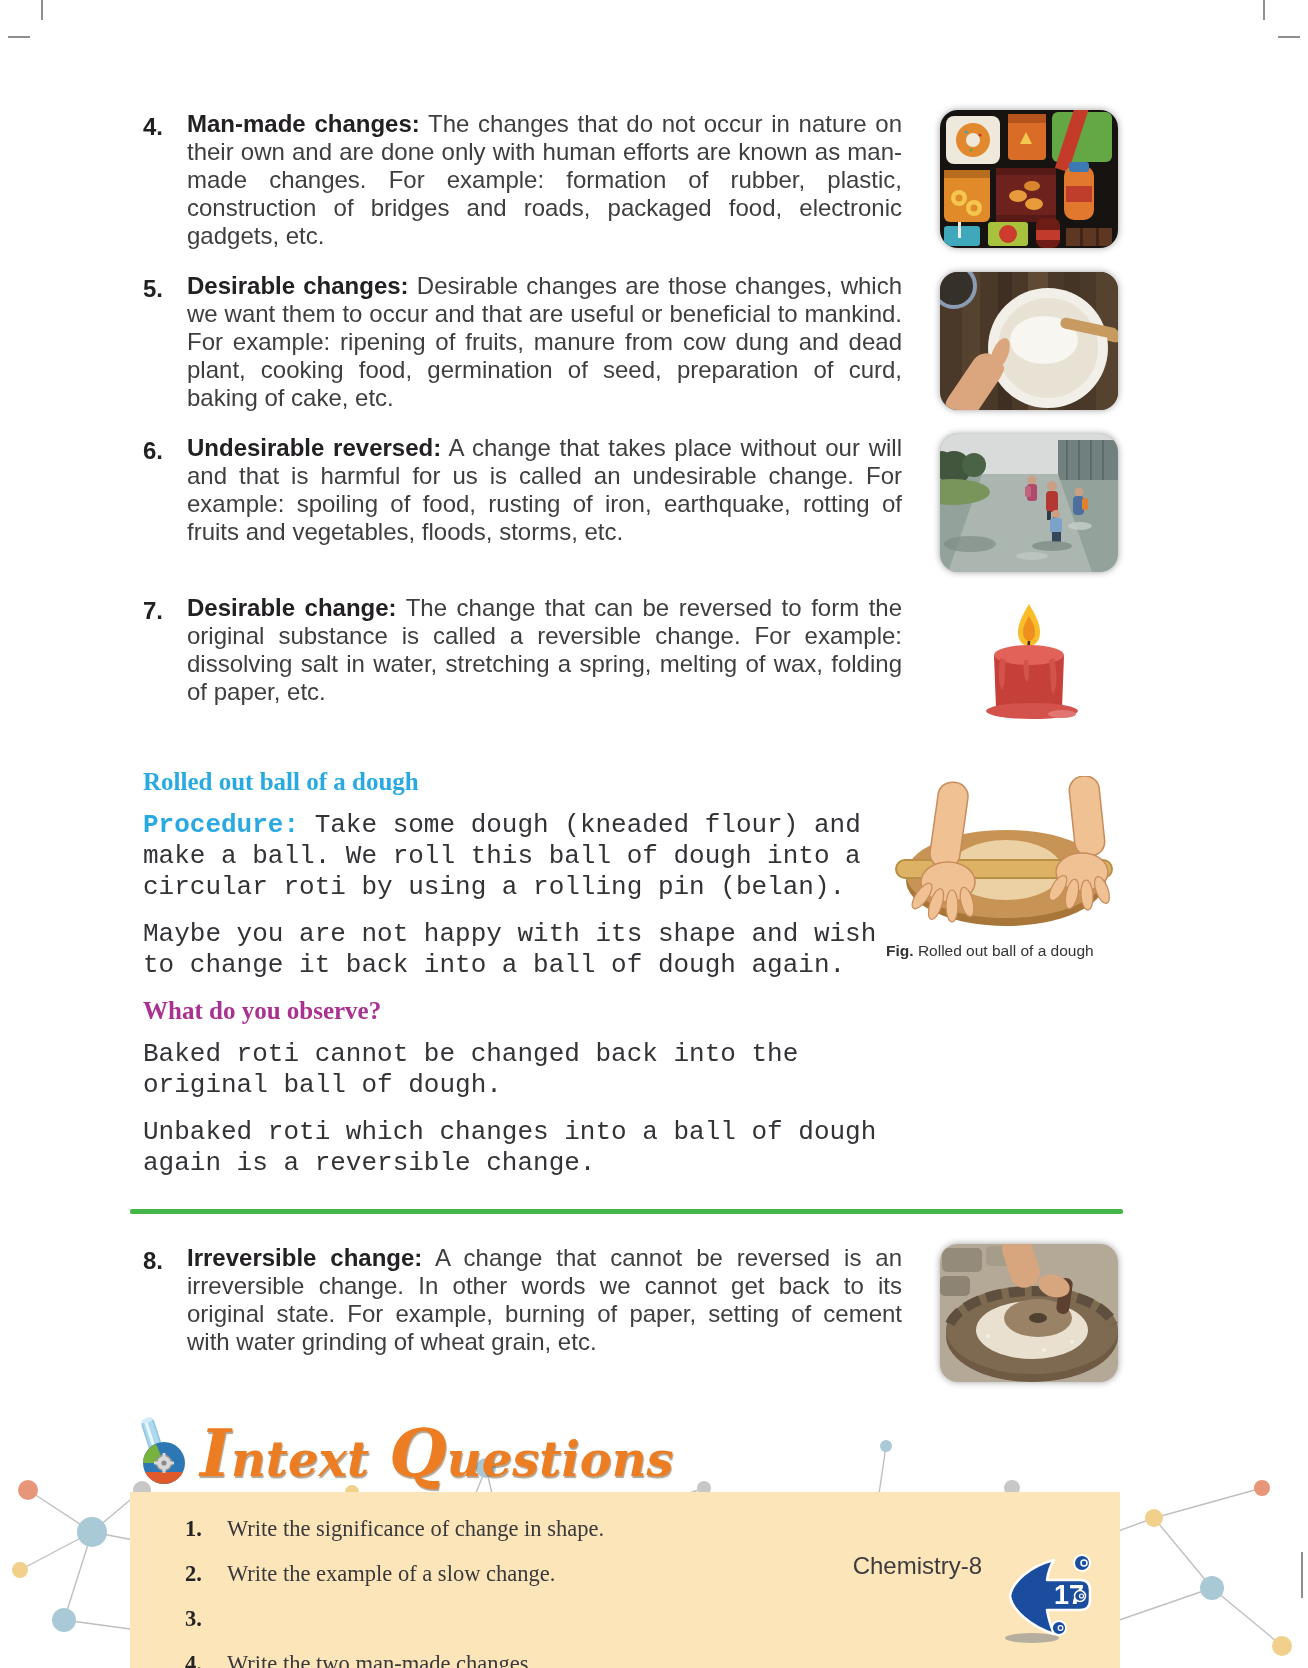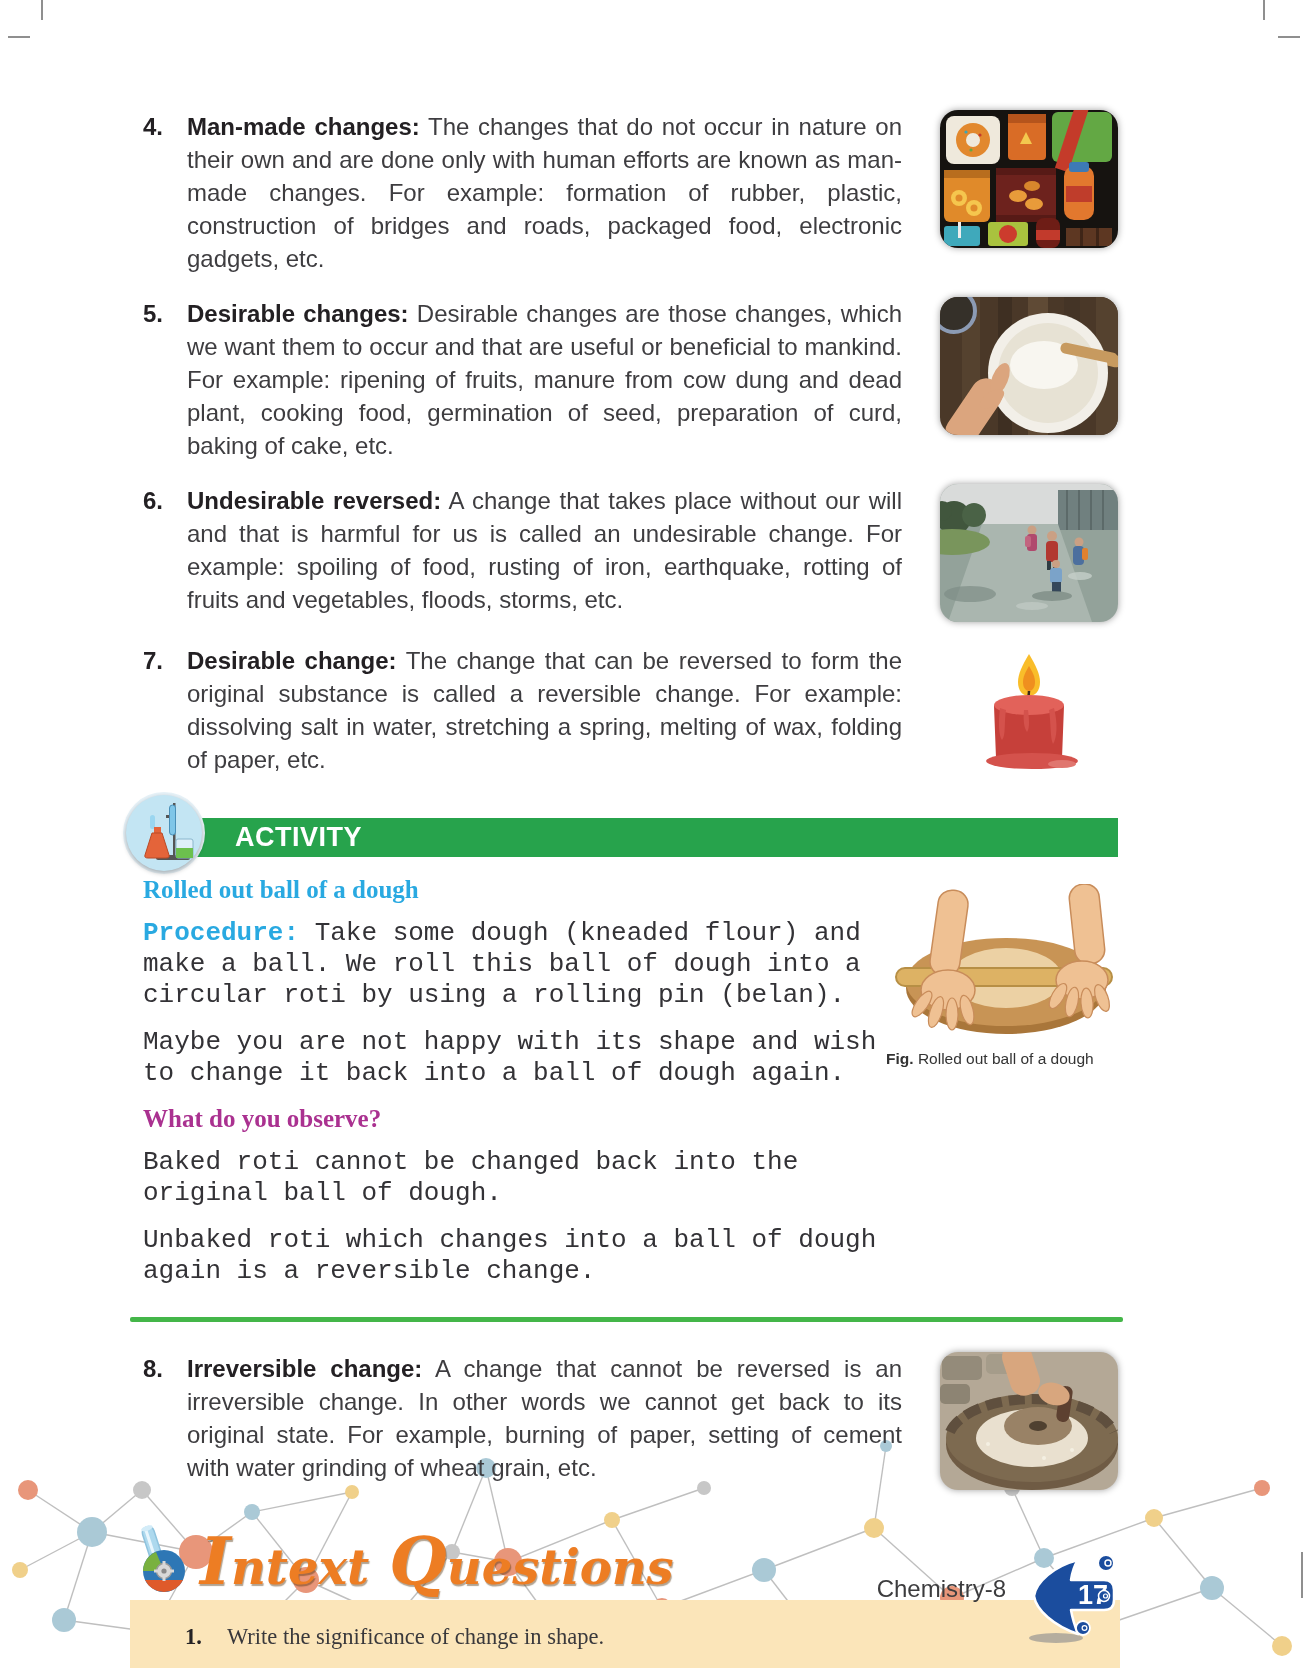--- a/index.html
+++ b/index.html
@@ -6,21 +6,21 @@
   .page {
     position:relative; width:1308px; height:1668px; background:#ffffff;
     overflow:hidden; font-family:"Liberation Sans", sans-serif; color:#3e3d40;
   }
   
   .crop { position:absolute; background:#8f8f8f; }
   
   .content { position:absolute; left:143px; top:110px; width:975px; z-index:2; }
   .item { display:flex; align-items:flex-start; margin-bottom:22px; }
   .item .num { width:44px; flex:none; font-weight:bold; font-size:24px; line-height:33px; color:#232023; }
-  .item .body { width:715px; flex:none; font-size:24px; line-height:33px; text-align:justify; color:#3e3d40; }
+  .item .body { width:715px; flex:none; font-size:24px; line-height:28px; text-align:justify; color:#3e3d40; }
   .item .lead { font-weight:bold; color:#232023; }
   .item .figure { margin-left:auto; width:178px; flex:none; }
   .photo { width:178px; height:138px; border-radius:18px; overflow:hidden; box-shadow:0 0 7px rgba(0,0,0,.38); background:#ddd; }
   .photo svg { display:block; }
   .candle-wrap { width:178px; display:flex; justify-content:center; }
   
   .activity { position:relative; margin:34px 0 0 0; }
   .act-head { position:relative; height:52px; }
   .act-bar { position:absolute; left:20px; right:0; top:8px; height:39px; background:#27a34c; }
   .act-title { position:absolute; left:92px; top:8px; height:39px; line-height:39px; color:#ffffff; font-weight:bold; font-size:27px; letter-spacing:.5px; }
@@ -40,21 +40,21 @@
   .intext-head { display:flex; align-items:flex-end; margin:24px 0 6px -13px; height:80px; }
   .intext-icon { width:64px; height:70px; flex:none; margin-right:6px; }
   .script-word { display:inline-block; font-family:"DejaVu Serif", serif; font-style:italic; font-weight:bold;
                  color:#ed7d23; font-size:48px; line-height:1; margin-right:20px;
                  text-shadow:1px 2px 1px rgba(84,52,12,.45); }
   .script-word::first-letter { font-size:66px; }
   .qbox { background:#fbe5b9; width:935px; margin-left:-13px; padding:24px 0 10px 55px; }
   .qrow { display:flex; margin-bottom:19px; font-family:"Liberation Serif", serif; font-size:22.5px; color:#39383b; }
   .qrow .qnum { width:42px; flex:none; font-weight:bold; color:#242225; }
   
-  .footer { position:absolute; top:1552px; right:192px; display:flex; align-items:center; z-index:3; }
+  .footer { position:absolute; top:1552px; right:216px; display:flex; z-index:3; }
   .book-title { font-size:24px; color:#3c3c3e; margin-right:14px; padding-bottom:22px; }
   
   .pattern { position:absolute; left:0; bottom:0; width:1308px; height:248px; z-index:1; }
 </style>
 </head>
 <body>
 
 <div class="page">
 
   <div class="crop" style="left:41px;top:0;width:2px;height:20px;"></div>
@@ -212,37 +212,20 @@
             <path d="M88 64 C92 80 91 94 87 100 C84 94 85 78 83 66 Z" fill="#d4524c"></path>
             <path d="M58 66 C57 76 58 84 61 88 C64 84 63 74 62 66 Z" fill="#d4524c"></path>
             <ellipse cx="66" cy="117" rx="46" ry="8" fill="#d4524c"></ellipse>
             <ellipse cx="96" cy="120" rx="14" ry="4" fill="#e0766f"></ellipse>
           </svg>
         </div>
       </div>
     </div>
 
     <section class="activity">
-      <div class="act-head">
-        <div class="act-bar"></div>
-        <div class="act-icon">
-          <svg width="76" height="76" viewBox="0 0 76 76">
-            <rect x="47" y="8" width="2.5" height="54" fill="#555"></rect>
-            <rect x="30" y="60" width="34" height="5" rx="2" fill="#555"></rect>
-            <rect x="40" y="20" width="9" height="3" fill="#555"></rect>
-            <rect x="43.5" y="10" width="6" height="30" rx="3" fill="#7fc6e8" stroke="#4a90b8"></rect>
-            <rect x="24" y="20" width="5" height="14" rx="2.5" fill="#9ad6f0"></rect>
-            <rect x="28" y="32" width="7" height="8" fill="#e4643a"></rect>
-            <path d="M26 38 L19 60 Q18 63 22 63 H40 Q44 63 43 60 L36 38 Z" fill="#e4643a" stroke="#b84a26"></path>
-            <rect x="50" y="44" width="17" height="19" rx="2" fill="#dff0fa" stroke="#8ab6cc"></rect>
-            <rect x="50" y="53" width="17" height="10" fill="#6cc04e"></rect>
-          </svg>
-        </div>
-        <span class="act-title">ACTIVITY</span>
-      </div>
 
       <div class="act-body">
         <div class="act-left">
           <div class="act-sub">Rolled out ball of a dough</div>
           <p class="act-p">
             <span class="plead">Procedure:</span>
             <span>Take some dough (kneaded flour) and make a ball.  We roll this ball of dough into a circular roti by using a rolling pin (belan).</span>
           </p>
           <p class="act-p">Maybe you are not happy with its shape and wish to change it back into a ball of dough again.</p>
           <div class="act-q">What do you observe?</div>

